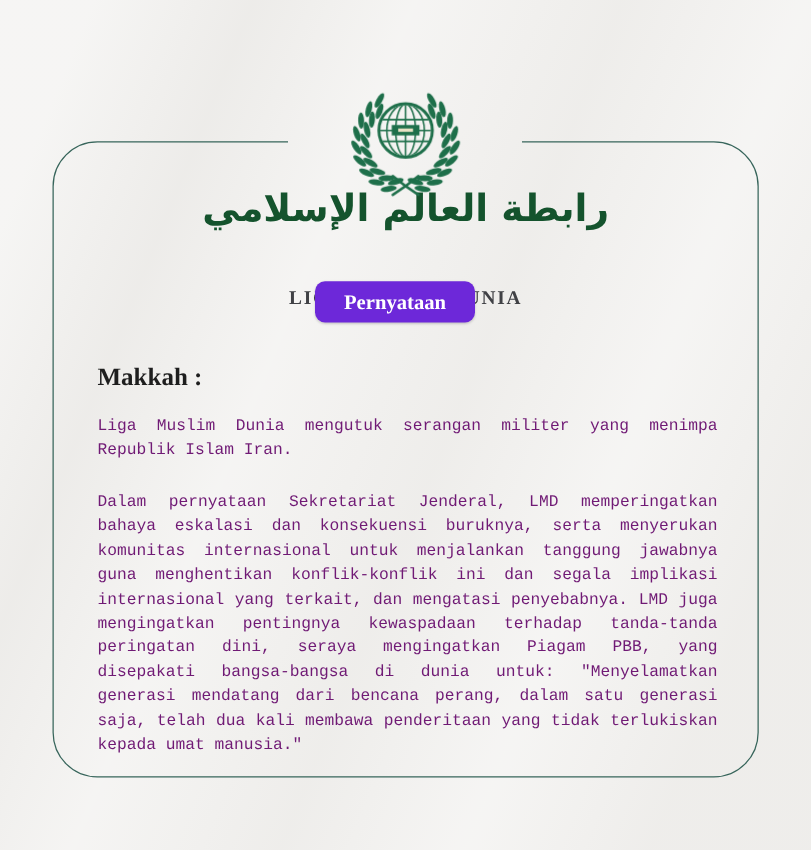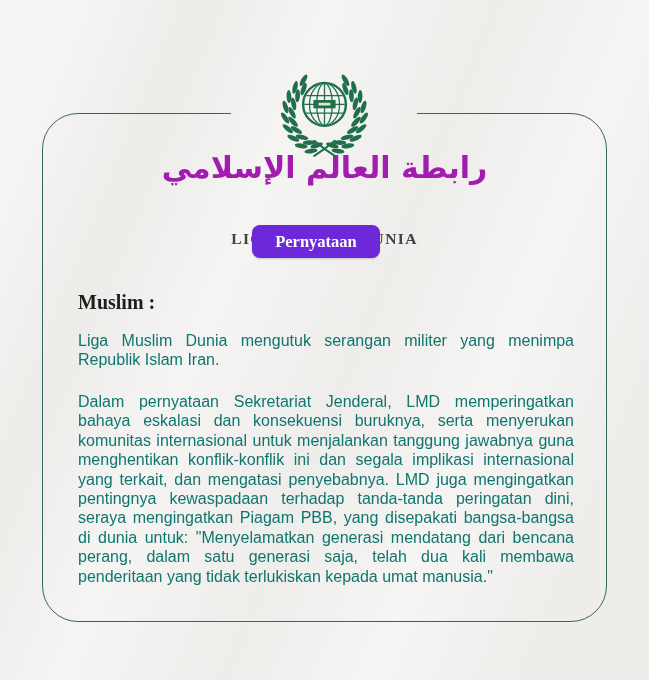--- a/index.html
+++ b/index.html
@@ -47,21 +47,21 @@
     color: #1e6f4a;
     z-index: 3;
   }
   .arabic-title {
     position: absolute;
     left: 0; right: 0; top: 150px;
     text-align: center;
     font-family: "DejaVu Sans", sans-serif;
     font-size: 30px;
     font-weight: bold;
-    color: #a21caf;
+    color: #14532d;
     z-index: 2;
   }
   .org-name {
     position: absolute;
     left: 0; right: 0; top: 199px;
     text-align: center;
     font-family: "Liberation Serif", serif;
     font-weight: bold;
     font-size: 15.5px;
     letter-spacing: 1.4px;
@@ -92,24 +92,24 @@
     left: 78px; top: 291px;
     font-family: "Liberation Serif", serif;
     font-weight: bold;
     font-size: 20px;
     color: #1e1e1e;
   }
   .para {
     position: absolute;
     left: 78px;
     width: 496px;
-    font-family: Liberation Sans, sans-serif;
-    font-size: 16px;
+    font-family: Liberation Mono, monospace;
+    font-size: 13px;
     line-height: 19.4px;
-    color: #0f766e;
+    color: #701a75;
     text-align: justify;
   }
   .para-1 { top: 331px; }
   .para-2 { top: 392px; }
 </style>
 </head>
 <body class="bgfill">
 
 <div id="page">
 
@@ -189,19 +189,19 @@
   </svg>
 
   <div class="arabic-title">رابطة العالم الإسلامي</div>
 
   <div class="org-name">LIGA MUSLIM DUNIA</div>
 
   <div class="badge">
     <span>Pernyataan</span>
   </div>
 
-  <div class="heading">Muslim :</div>
+  <div class="heading">Makkah :</div>
 
   <p class="para para-1">Liga Muslim Dunia mengutuk serangan militer yang menimpa Republik Islam Iran.</p>
 
   <p class="para para-2">Dalam pernyataan Sekretariat Jenderal, LMD memperingatkan bahaya eskalasi dan konsekuensi buruknya, serta menyerukan komunitas internasional untuk menjalankan tanggung jawabnya guna menghentikan konflik-konflik ini dan segala implikasi internasional yang terkait, dan mengatasi penyebabnya. LMD juga mengingatkan pentingnya kewaspadaan terhadap tanda-tanda peringatan dini, seraya mengingatkan Piagam PBB, yang disepakati bangsa-bangsa di dunia untuk: "Menyelamatkan generasi mendatang dari bencana perang, dalam satu generasi saja, telah dua kali membawa penderitaan yang tidak terlukiskan kepada umat manusia."</p>
 
 </div>
 
 </body></html>

